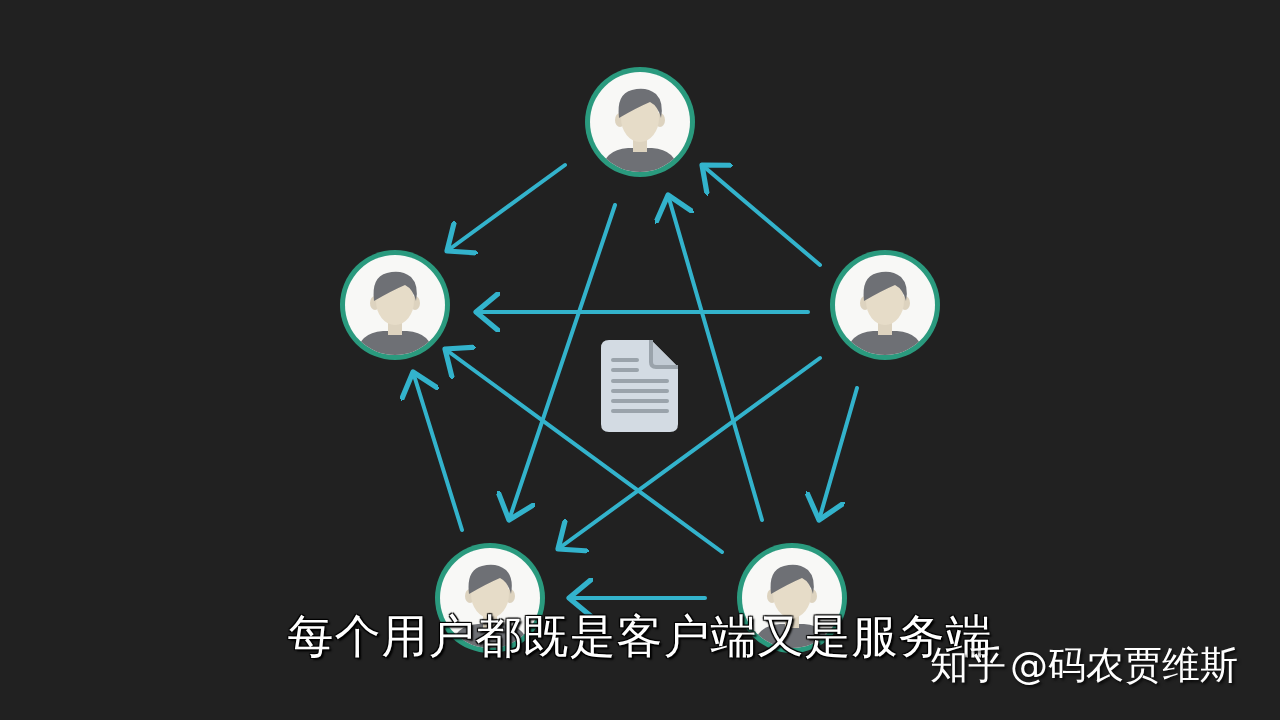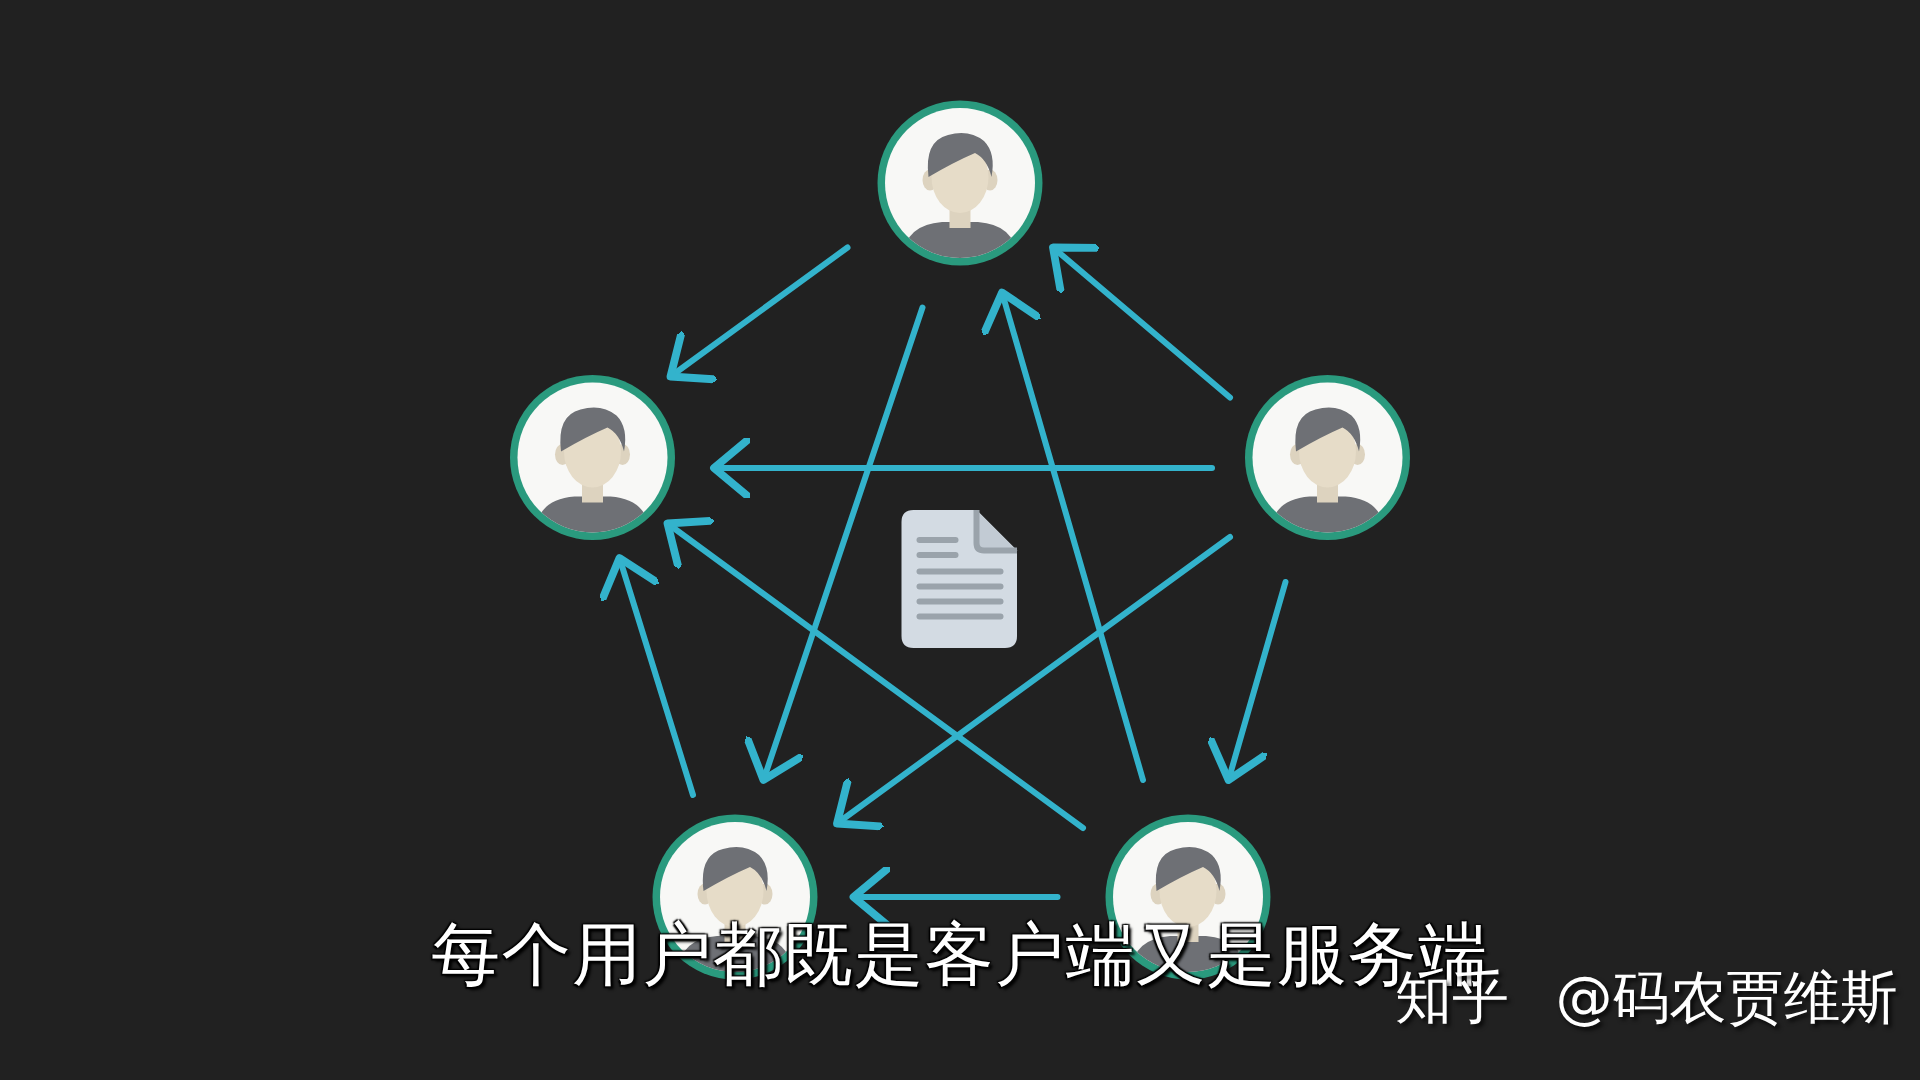--- a/index.html
+++ b/index.html
@@ -8,21 +8,21 @@
   .caption {
     position:absolute; left:0; width:1280px; top:606px; text-align:center;
     font-size:46px; color:#ffffff; letter-spacing:1px;
     text-shadow: 2px 2px 2px #000, -1px -1px 1px #000, 1px -1px 1px #000, -1px 1px 1px #000;
   }
   .watermark {
     position:absolute; left:930px; top:640px; font-size:38px; color:#ffffff;
     text-shadow: 2px 2px 3px rgba(0,0,0,0.8);
     white-space:nowrap;
   }
-  .watermark .handle { margin-left:31px; }
+  .watermark .handle { margin-left:4px; }
 </style>
 </head>
 <body>
 
 <svg class="diagram" width="1280" height="720" viewBox="0 0 1280 720">
   <defs>
     <marker id="arrowhead" markerWidth="10" markerHeight="10" refX="6" refY="5" orient="auto" markerUnits="strokeWidth">
       <path d="M0,0 L6,5 L0,10" fill="none" stroke="#33b3cc" stroke-width="1.3" stroke-linecap="round" stroke-linejoin="round"></path>
     </marker>
     <clipPath id="avclip">

